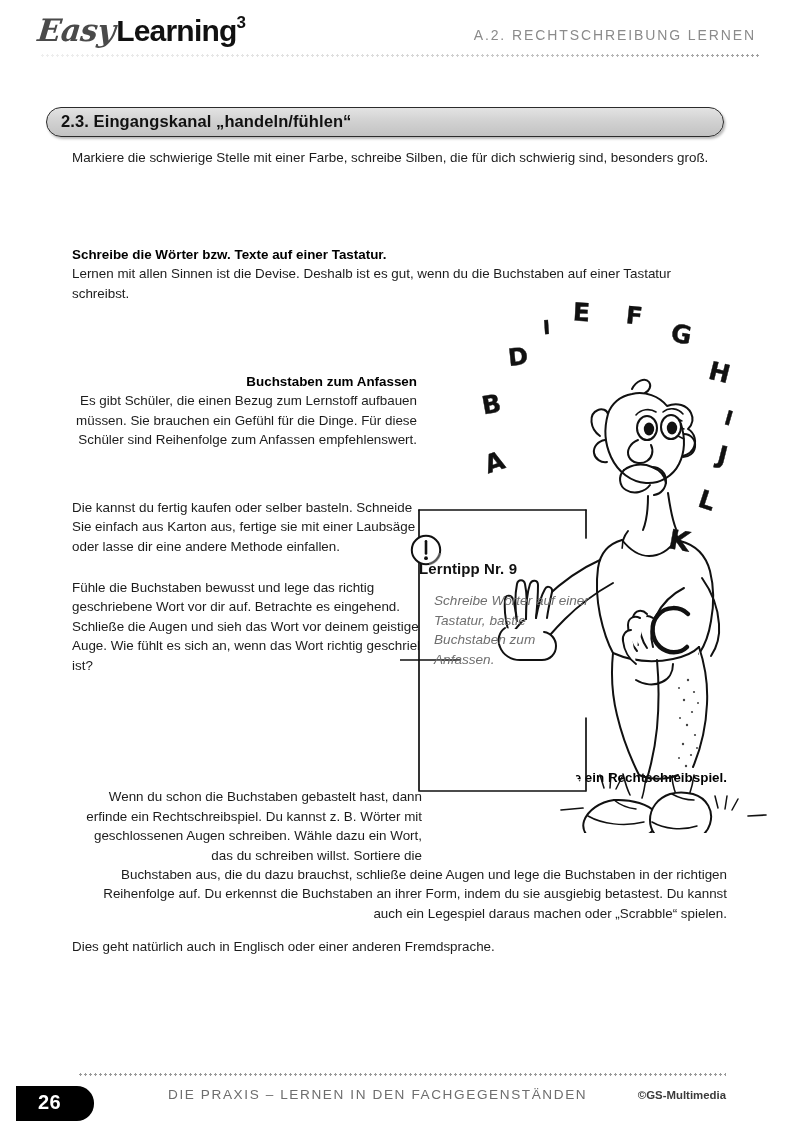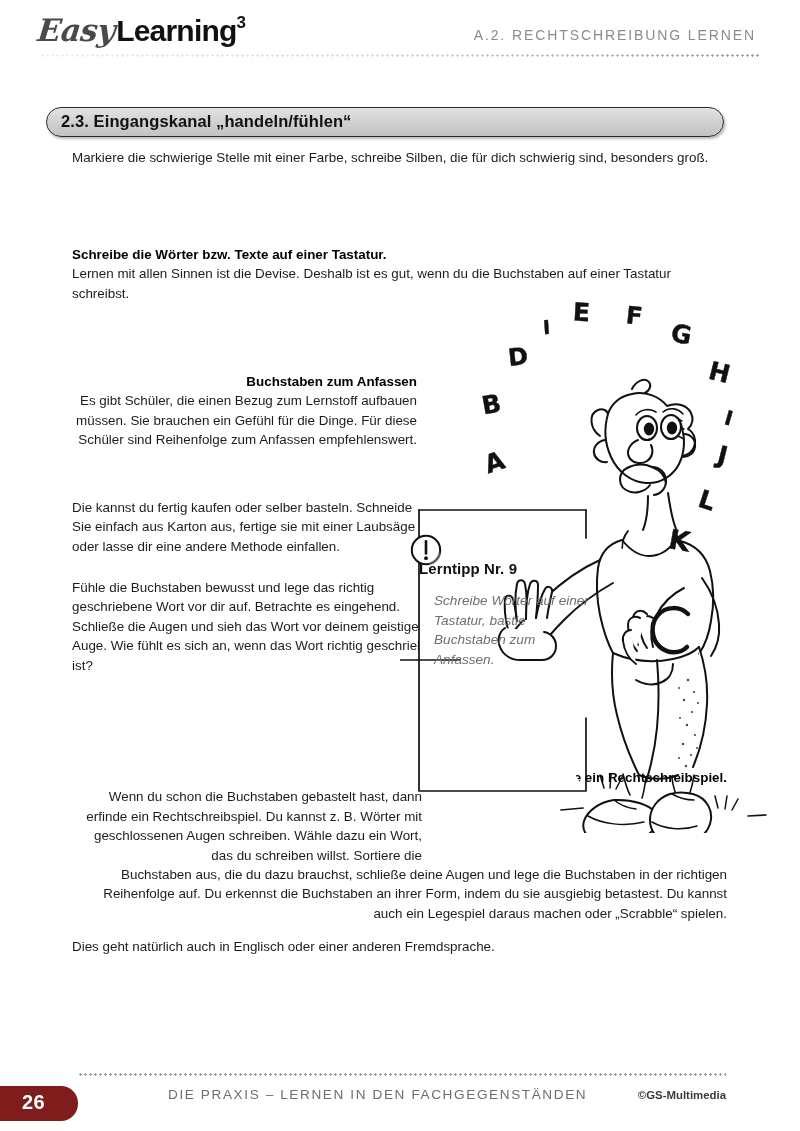--- a/index.html
+++ b/index.html
@@ -162,23 +162,23 @@
   #footer-rule {
     position: absolute;
     left: 78px; top: 1073px;
     width: 648px; height: 3px;
     background-image: radial-gradient(circle, #9a9a9a 38%, transparent 40%);
     background-size: 5px 3px;
     background-repeat: repeat-x;
   }
   #page-badge {
     position: absolute;
-    left: 0px; top: 1086px;
+    left: 16px; top: 1086px;
     width: 78px; height: 35px;
-    background: #7f1d1d;
+    background: #000000;
     border-radius: 0 17px 17px 0;
   }
   #page-badge .num {
     position: absolute;
     left: 22px; top: 5px;
     color: #ffffff;
     font-size: 20px;
     font-weight: bold;
     font-family: "Liberation Sans", sans-serif;
     letter-spacing: 0.5px;

